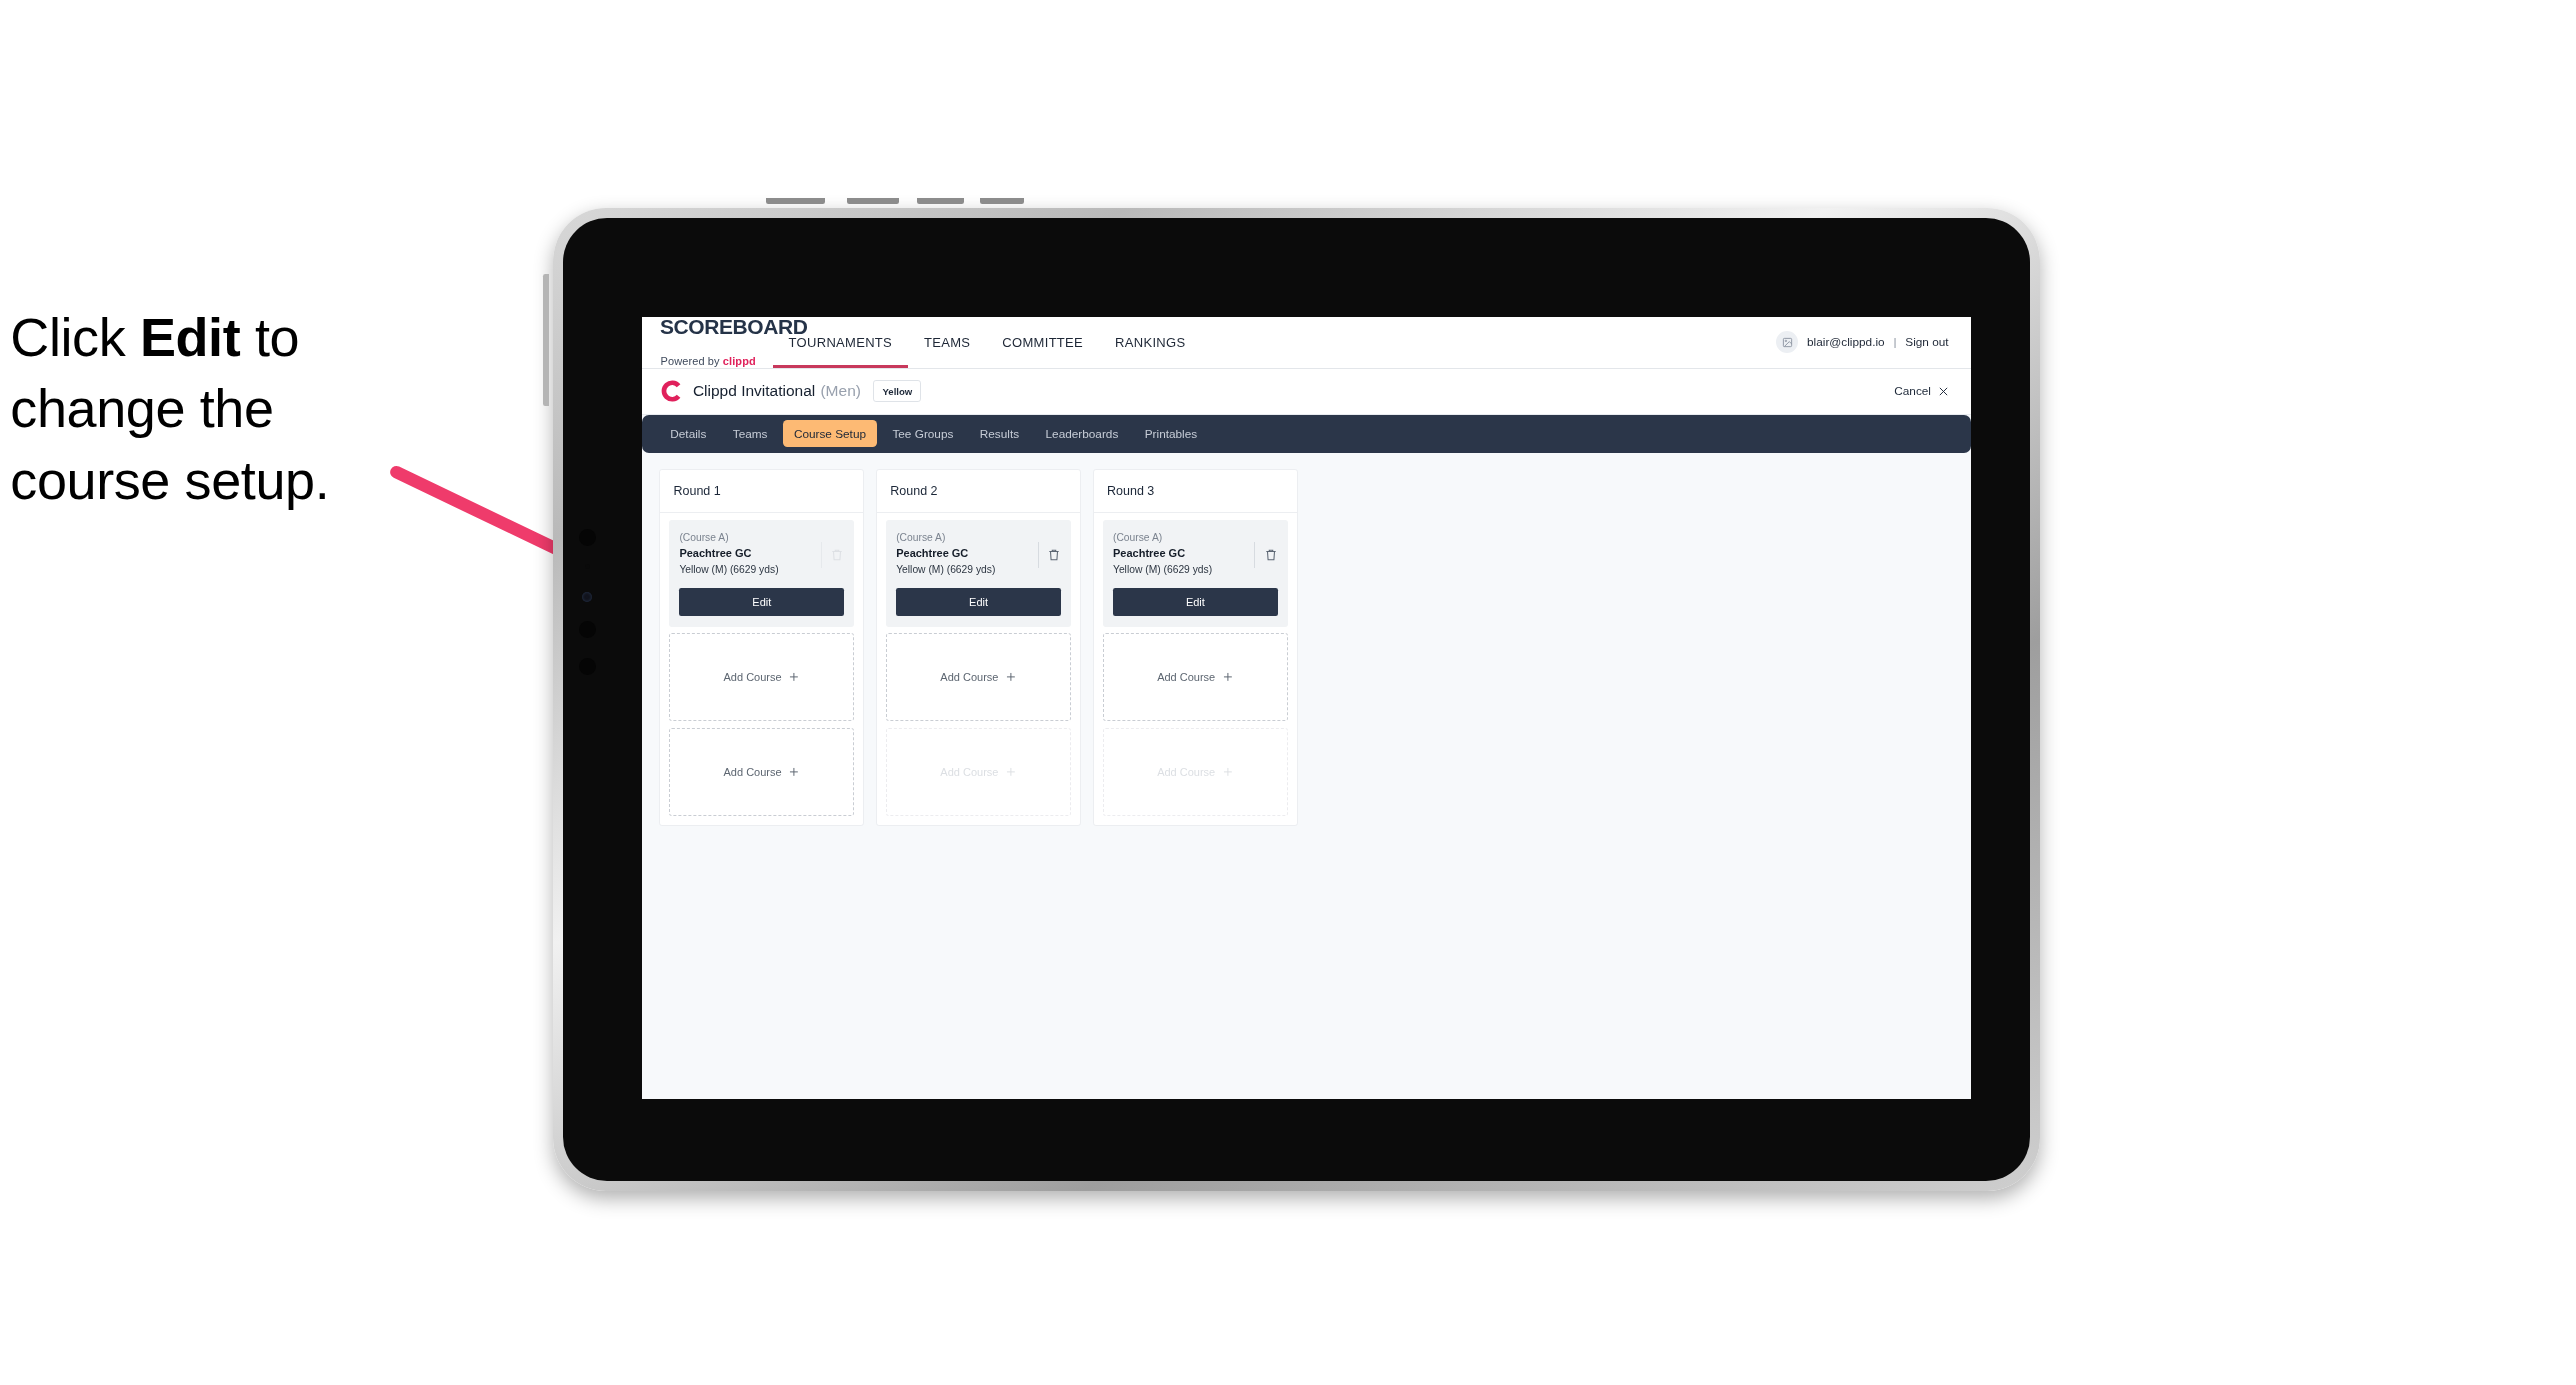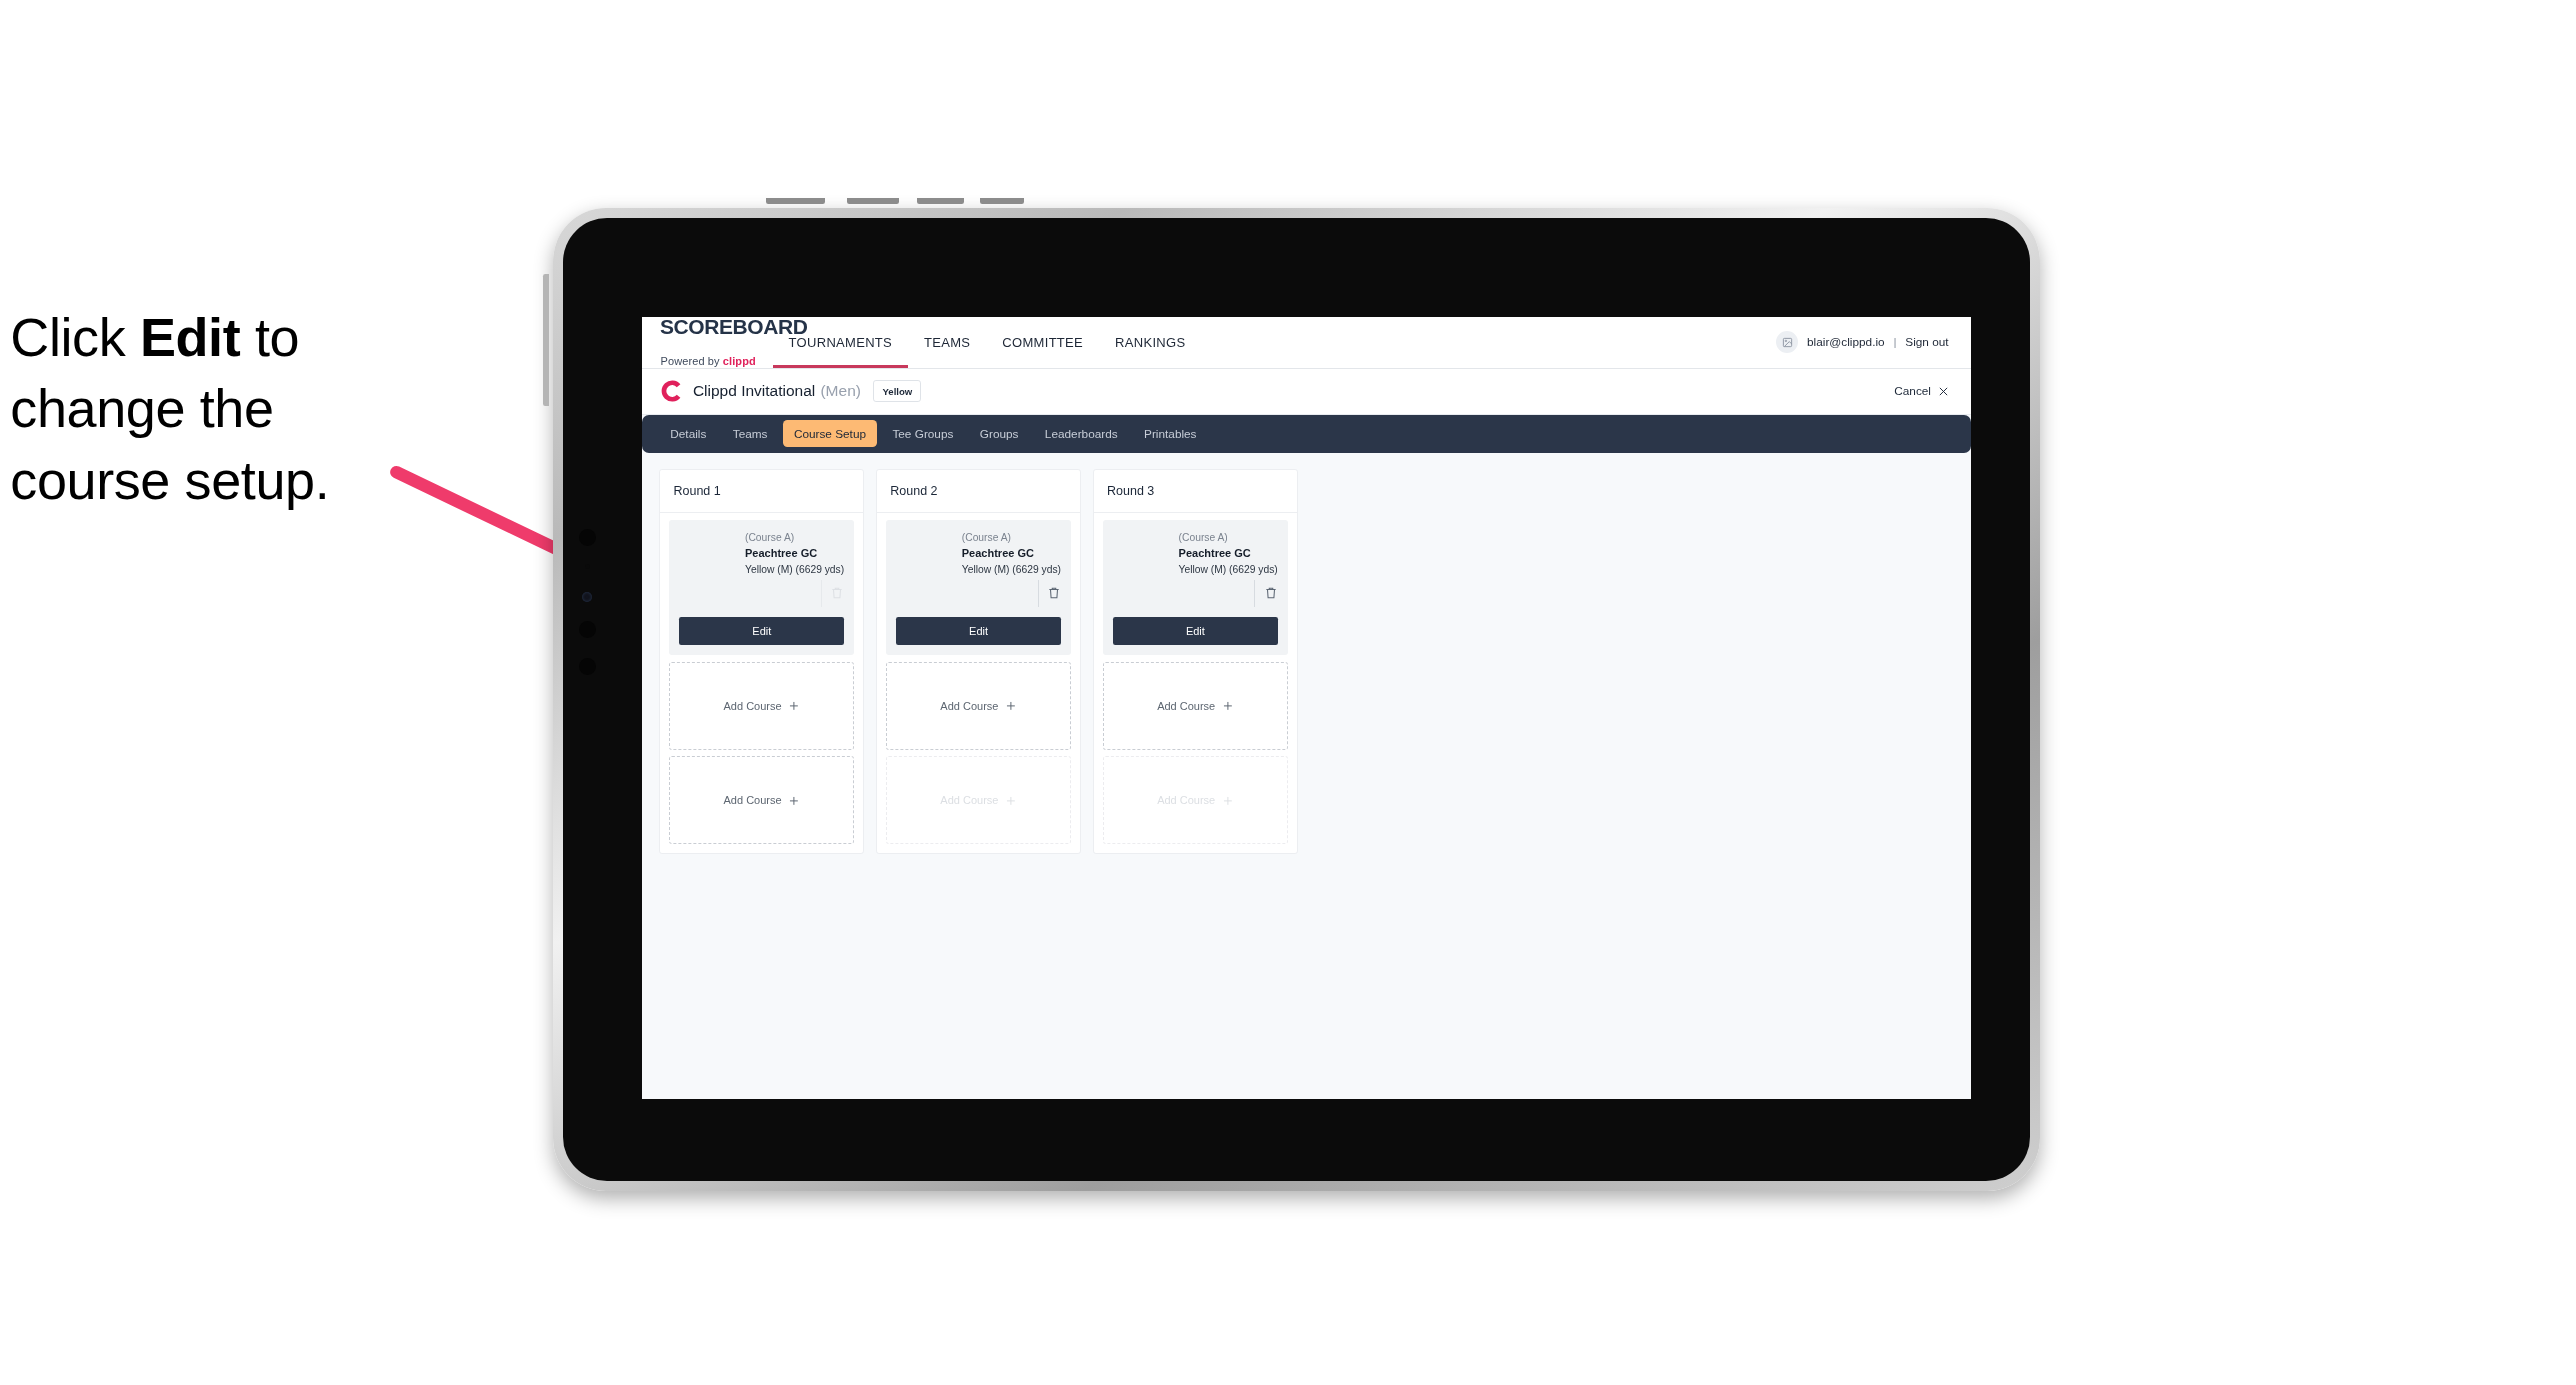--- a/index.html
+++ b/index.html
@@ -130,21 +130,21 @@
     width: 205px; background: #fff; border: 0.7px solid #eceef1; border-radius: 2.9px;
     display: flex; flex-direction: column;
   }
   .round-head {
     height: 43px; display: flex; align-items: center; padding-left: 13.2px;
     font-size: 12.5px; color: #1b2637; border-bottom: 0.7px solid #eceef1;
   }
   .round-body { padding: 7.4px 8.8px 8.8px 8.8px; display: flex; flex-direction: column; gap: 6.6px; }
 
   .course-card { background: #f1f3f5; border-radius: 2.9px; padding: 9.6px 10.3px 10.3px 10.3px; position: relative; }
-  .cc-top { display: flex; align-items: flex-end; flex-direction: column; }
+  .cc-top { display: flex; align-items: center; }
   .cc-info { flex: 1 1 auto; }
   .cc-label { font-size: 10.3px; color: #7b838f; line-height: 1.5; }
   .cc-name { font-size: 11px; color: #151d29; font-weight: 700; line-height: 1.55; }
   .cc-tee { font-size: 10.3px; color: #2d3642; line-height: 1.55; }
   .cc-actions { display: flex; align-items: center; gap: 8.8px; padding-top: 2.2px; }
   .vrule { width: 0.7px; height: 26.5px; background: #d7dbe0; }
   .vrule.dim { background: #e6e9ec; }
   .trash { width: 14px; height: 14px; color: #5c6673; cursor: pointer; }
   .trash.dim { color: #dde0e4; }
   .edit-btn {
@@ -230,21 +230,21 @@
               <path d="M4 4L20 20M20 4L4 20"></path>
             </svg>
           </span>
         </div>
 
         <div class="tabstrip">
           <div class="tab">Details</div>
           <div class="tab">Teams</div>
           <div class="tab active">Course Setup</div>
           <div class="tab">Tee Groups</div>
-          <div class="tab">Groups</div>
+          <div class="tab">Results</div>
           <div class="tab">Leaderboards</div>
           <div class="tab">Printables</div>
         </div>
 
         <div class="board">
 
           <div class="round-col">
             <div class="round-head">Round 1</div>
             <div class="round-body">
               <div class="course-card">

